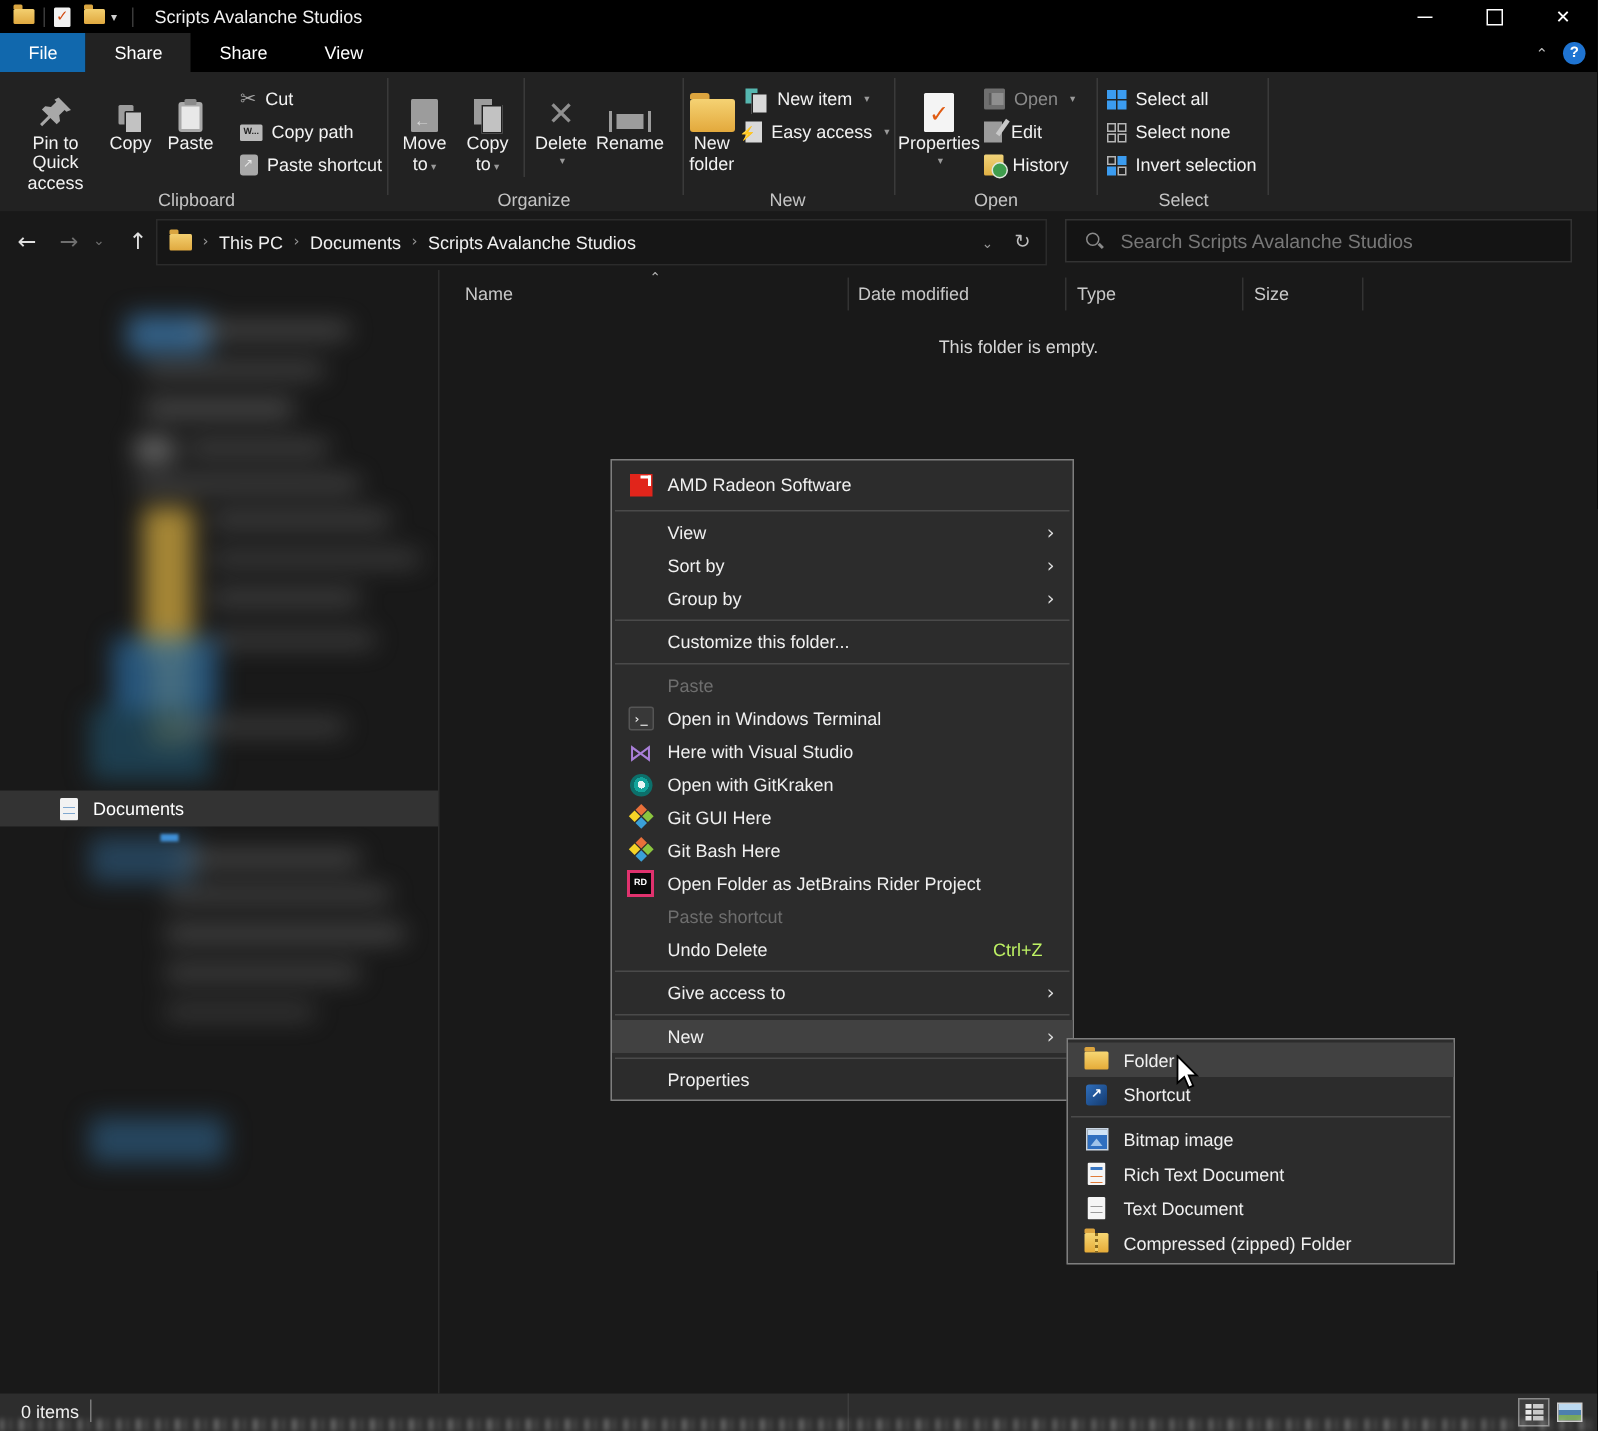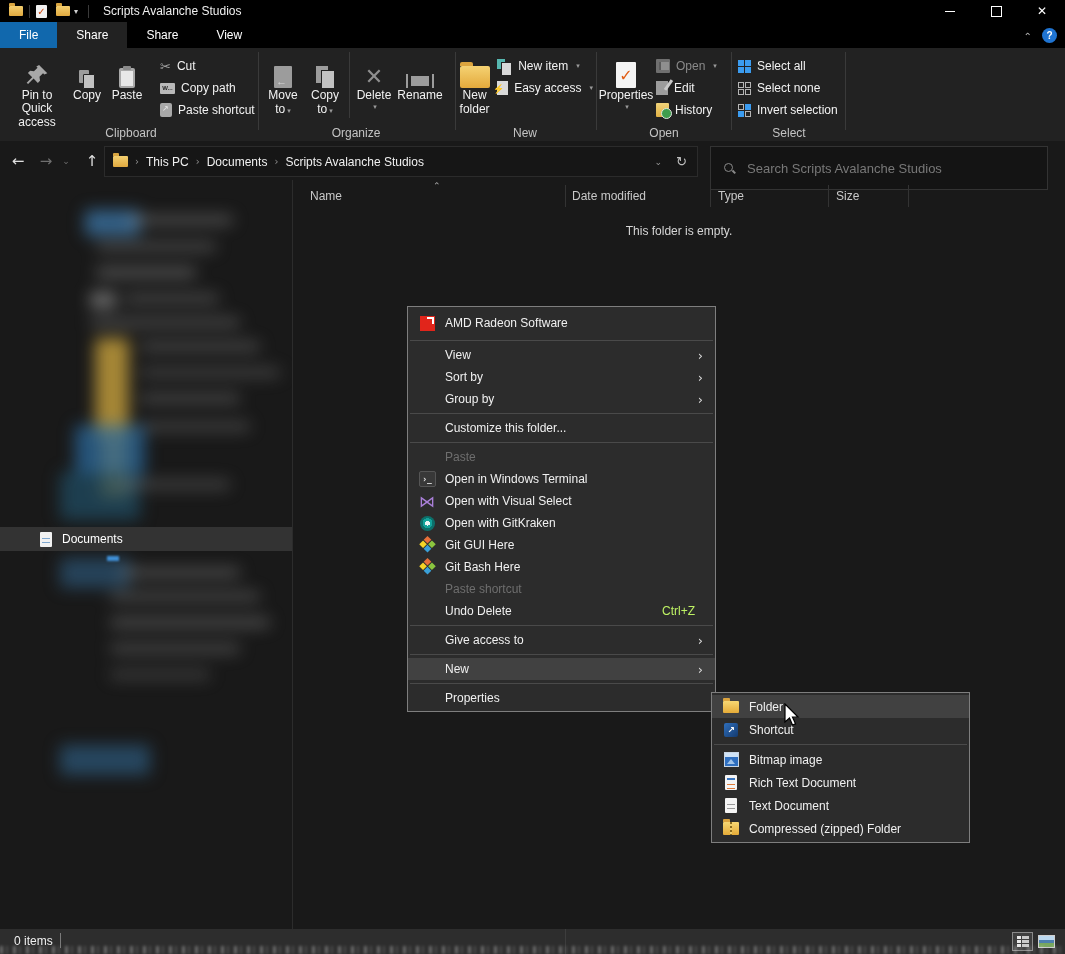--- a/index.html
+++ b/index.html
@@ -90,21 +90,21 @@
   .nav-ic{position:absolute;top:0;height:39px;display:flex;align-items:center;justify-content:center;
           font-family:"DejaVu Sans",sans-serif;color:#e0e0e0;font-size:15px;}
   .nav-ic.dim{color:#6f6f6f;}
   .addr{position:absolute;left:104px;top:5px;width:592px;height:29px;background:#161616;border:1px solid #2b2b2b;
         display:flex;align-items:center;}
   .crumb-sep{color:#8f8f8f;font-size:10px;margin:0 7px;font-family:"DejaVu Sans",sans-serif;}
   .crumb{color:#f0f0f0;}
   .addr-right{margin-left:auto;display:flex;align-items:center;gap:14px;padding-right:10px;}
   .addr-dd{color:#9a9a9a;font-size:9px;}
   .refresh{color:#bdbdbd;font-size:13px;font-family:"DejaVu Sans",sans-serif;}
-  .searchbox{position:absolute;left:710px;top:5px;width:338px;height:44px;background:#141414;border:1px solid #333;
+  .searchbox{position:absolute;left:710px;top:5px;width:338px;height:29px;background:#141414;border:1px solid #333;
              display:flex;align-items:center;gap:9px;padding-left:12px;box-sizing:border-box;}
   .searchbox input{background:transparent;border:none;outline:none;color:#9a9a9a;font:13px "Liberation Sans",sans-serif;width:280px;}
   .searchbox input::placeholder{color:#787878;}
 
   
   .sidebar{position:absolute;left:0;top:180px;width:292px;height:749px;background:#191919;border-right:1px solid #2c2c2c;overflow:hidden;}
   .sb-blur{position:absolute;inset:0;filter:blur(8px);}
   .blob{position:absolute;border-radius:4px;}
   .docrow{position:absolute;left:0;top:347px;width:292px;height:24px;background:#333;display:flex;align-items:center;gap:10px;padding-left:40px;box-sizing:border-box;}
   .doc-ic{width:12px;height:15px;background:#f2f2f2;border-radius:1px;
@@ -526,21 +526,21 @@
     <div class="mi">
       <span class="mic">
           <span class="ic-term">›_</span>
         </span>
       <span class="mil">Open in Windows Terminal</span>
     </div>
     <div class="mi">
       <span class="mic">
           <span class="ic-vs">⋈</span>
         </span>
-      <span class="mil">Open with Visual Select</span>
+      <span class="mil">Here with Visual Studio</span>
     </div>
     <div class="mi">
       <span class="mic">
           <span class="ic-gk"></span>
         </span>
       <span class="mil">Open with GitKraken</span>
     </div>
     <div class="mi">
       <span class="mic">
           <span class="ic-git">
@@ -555,20 +555,26 @@
     <div class="mi">
       <span class="mic">
           <span class="ic-git">
             <i></i>
             <i></i>
             <i></i>
             <i></i>
           </span>
         </span>
       <span class="mil">Git Bash Here</span>
+    </div>
+    <div class="mi">
+      <span class="mic">
+          <span class="ic-rider">RD</span>
+        </span>
+      <span class="mil">Open Folder as JetBrains Rider Project</span>
     </div>
     <div class="mi dis">
       <span class="mic"></span>
         <span class="mil">Paste shortcut</span>
     </div>
     <div class="mi">
       <span class="mic"></span>
         <span class="mil">Undo Delete</span>
       <span class="mish">Ctrl+Z</span>
     </div>

